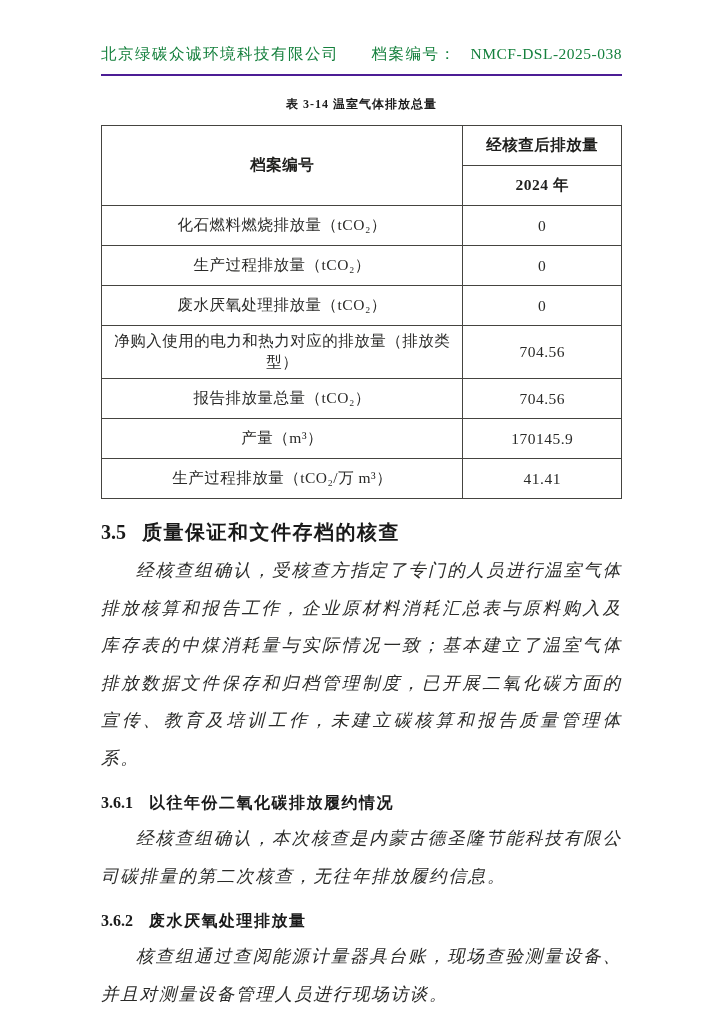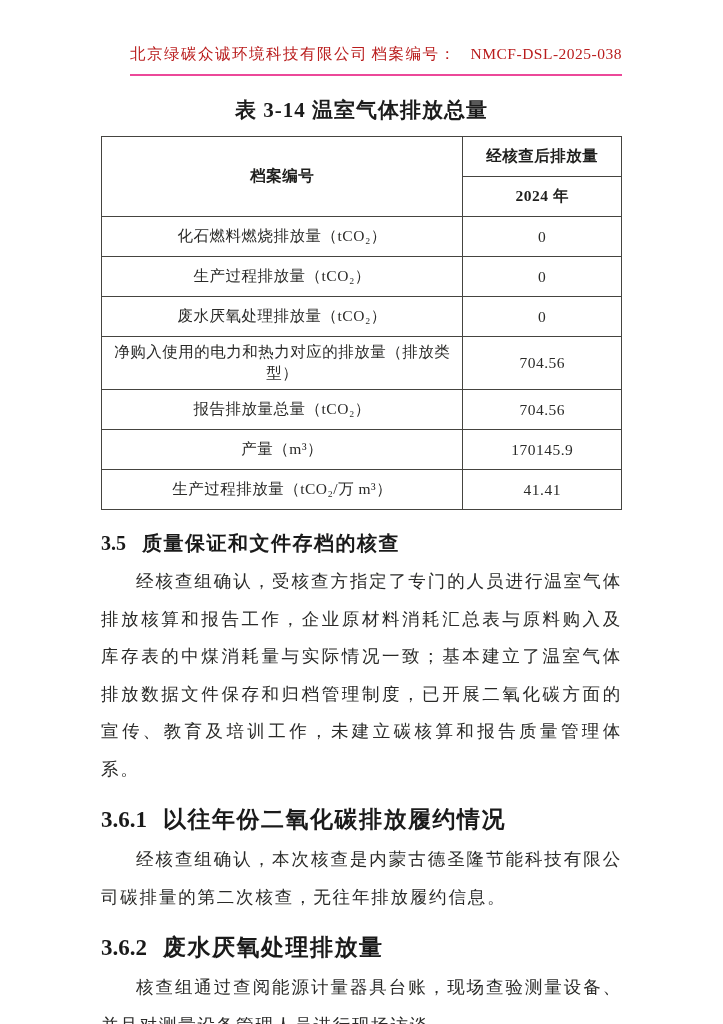--- a/index.html
+++ b/index.html
@@ -15,34 +15,33 @@
     width:723px; height:1024px;
     box-sizing:border-box;
     padding:44px 101px 0 101px;
   }
   
   .doc-header {
     display:flex;
     justify-content:space-between;
     align-items:baseline;
     font-size:15.5px;
-    color:#b91c1c;
+    color:#15803d;
     letter-spacing:1.5px;
     padding-bottom:9px;
-    border-bottom:2px solid #ec4899;
-    margin-left:29px;
+    border-bottom:2px solid #4c1d95;
   }
   .doc-header .right { letter-spacing:0.5px; }
   .doc-header .archive-label { margin-right:14px; letter-spacing:1.5px; }
   
   .table-title {
     text-align:center;
     font-weight:bold;
     color:#1c1c1c;
-    font-size:21px;
+    font-size:12px;
     letter-spacing:1px;
     margin:20px 0 12px 0;
   }
   
   table.ghg {
     width:100%;
     border-collapse:collapse;
     table-layout:fixed;
     font-size:15.5px;
     color:#2a2a28;
@@ -62,34 +61,35 @@
   .h2 {
     font-weight:bold;
     color:#1a1a1a;
     font-size:20px;
     letter-spacing:1.5px;
     margin:20px 0 4px 0;
   }
   .h3 {
     font-weight:bold;
     color:#1a1a1a;
-    font-size:23px;
+    font-size:16px;
     letter-spacing:1.5px;
     margin:16px 0 2px 0;
   }
   .h2 .num, .h3 .num { margin-right:16px; letter-spacing:0;margin-top:40px; }
   
   .para {
     font-size:17.5px;
     line-height:37.5px;
     text-indent:2em;
     text-align:justify;
     letter-spacing:1.8px;
     color:#2a2a28;
     margin:6px 0 6px 0;
+    font-style:italic;
   }
   
   .doc-footer {
     position:absolute;
     left:0; right:0;
     bottom:56px;
     text-align:center;
     font-size:14px;
     color:#333;
     letter-spacing:1px;

